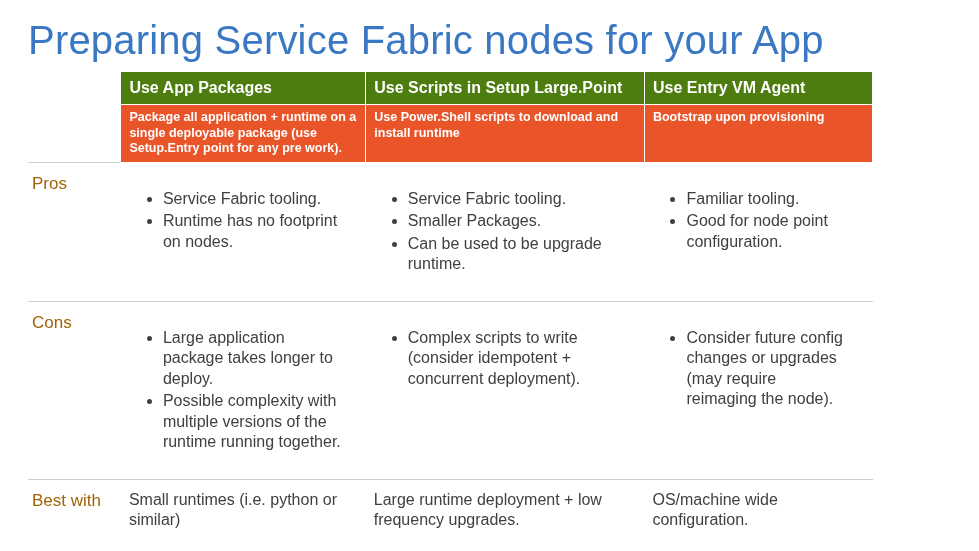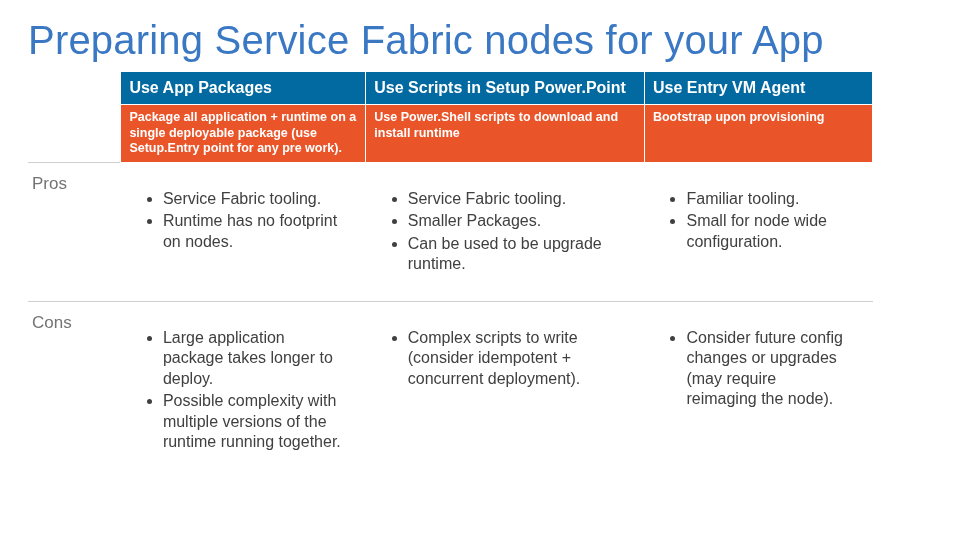--- a/index.html
+++ b/index.html
@@ -35,21 +35,21 @@
   col.c2 { width: 33%; }
   col.c3 { width: 27%; }
   td, th {
     vertical-align: top;
     padding: 6px 8px 8px 8px;
     font-size: 15px;
     line-height: 1.25;
   }
   
   tr.h1 td.hdr {
-    background: #0369a1;
+    background: #4d7c0f;
     color: #fff;
     font-weight: 700;
     font-size: 16px;
     border: 1px solid #fff;
     padding-top: 6px;
     padding-bottom: 6px;
   }
   tr.h1 td.blank { background: transparent; }
   
   tr.h2 td.sub {
@@ -66,21 +66,21 @@
   tr.h2 td.blank { background: transparent; }
   
   tr.body td {
     border-top: 1px solid #cfcfcf;
     padding-top: 10px;
     padding-bottom: 10px;
   }
   tr.body td.rl {
     font-size: 17px;
     font-weight: 400;
-    color: #737373;
+    color: #a16207;
     padding-left: 4px;
   }
   ul.bullets {
     margin: 16px;
     padding-left: 18px;
     list-style: disc;
   }
   ul.bullets li {
     margin: 0 0 2px 0;
     font-size: 16px;
@@ -103,21 +103,21 @@
       <col class="rowlabel">
         <col class="c1">
         <col class="c2">
         <col class="c3">
     </colgroup>
 
     <tbody>
         <tr class="h1">
       <td class="blank"></td>
       <td class="hdr">Use App Packages</td>
-      <td class="hdr">Use Scripts in Setup Power.Point</td>
+      <td class="hdr">Use Scripts in Setup Large.Point</td>
       <td class="hdr">Use Entry VM Agent</td>
     </tr>
 
     <tr class="h2">
       <td class="blank"></td>
       <td class="sub">Package all application + runtime on a single deployable package (use Setup.Entry point for any pre work).</td>
       <td class="sub">Use Power.Shell scripts to download and install runtime</td>
       <td class="sub">Bootstrap upon provisioning</td>
     </tr>
 
@@ -132,21 +132,21 @@
       <td>
         <ul class="bullets">
           <li>Service Fabric tooling.</li>
           <li>Smaller Packages.</li>
           <li>Can be used to be upgrade runtime.</li>
         </ul>
       </td>
       <td>
         <ul class="bullets">
           <li>Familiar tooling.</li>
-          <li>Small for node wide configuration.</li>
+          <li>Good for node point configuration.</li>
         </ul>
       </td>
     </tr>
 
     <tr class="body">
       <td class="rl">Cons</td>
       <td>
         <ul class="bullets">
           <li>Large application package takes longer to deploy.</li>
           <li>Possible complexity with multiple versions of the runtime running together.</li>
@@ -157,16 +157,22 @@
           <li>Complex scripts to write (consider idempotent + concurrent deployment).</li>
         </ul>
       </td>
       <td>
         <ul class="bullets">
           <li>Consider future config changes or upgrades (may require reimaging the node).</li>
         </ul>
       </td>
     </tr>
 
+    <tr class="body">
+      <td class="rl">Best with</td>
+      <td class="plain">Small runtimes (i.e. python or similar)</td>
+      <td class="plain">Large runtime deployment + low frequency upgrades.</td>
+      <td class="plain">OS/machine wide configuration.</td>
+    </tr>
 
   </tbody>
     </table>
 </div>
 
 </body></html>

